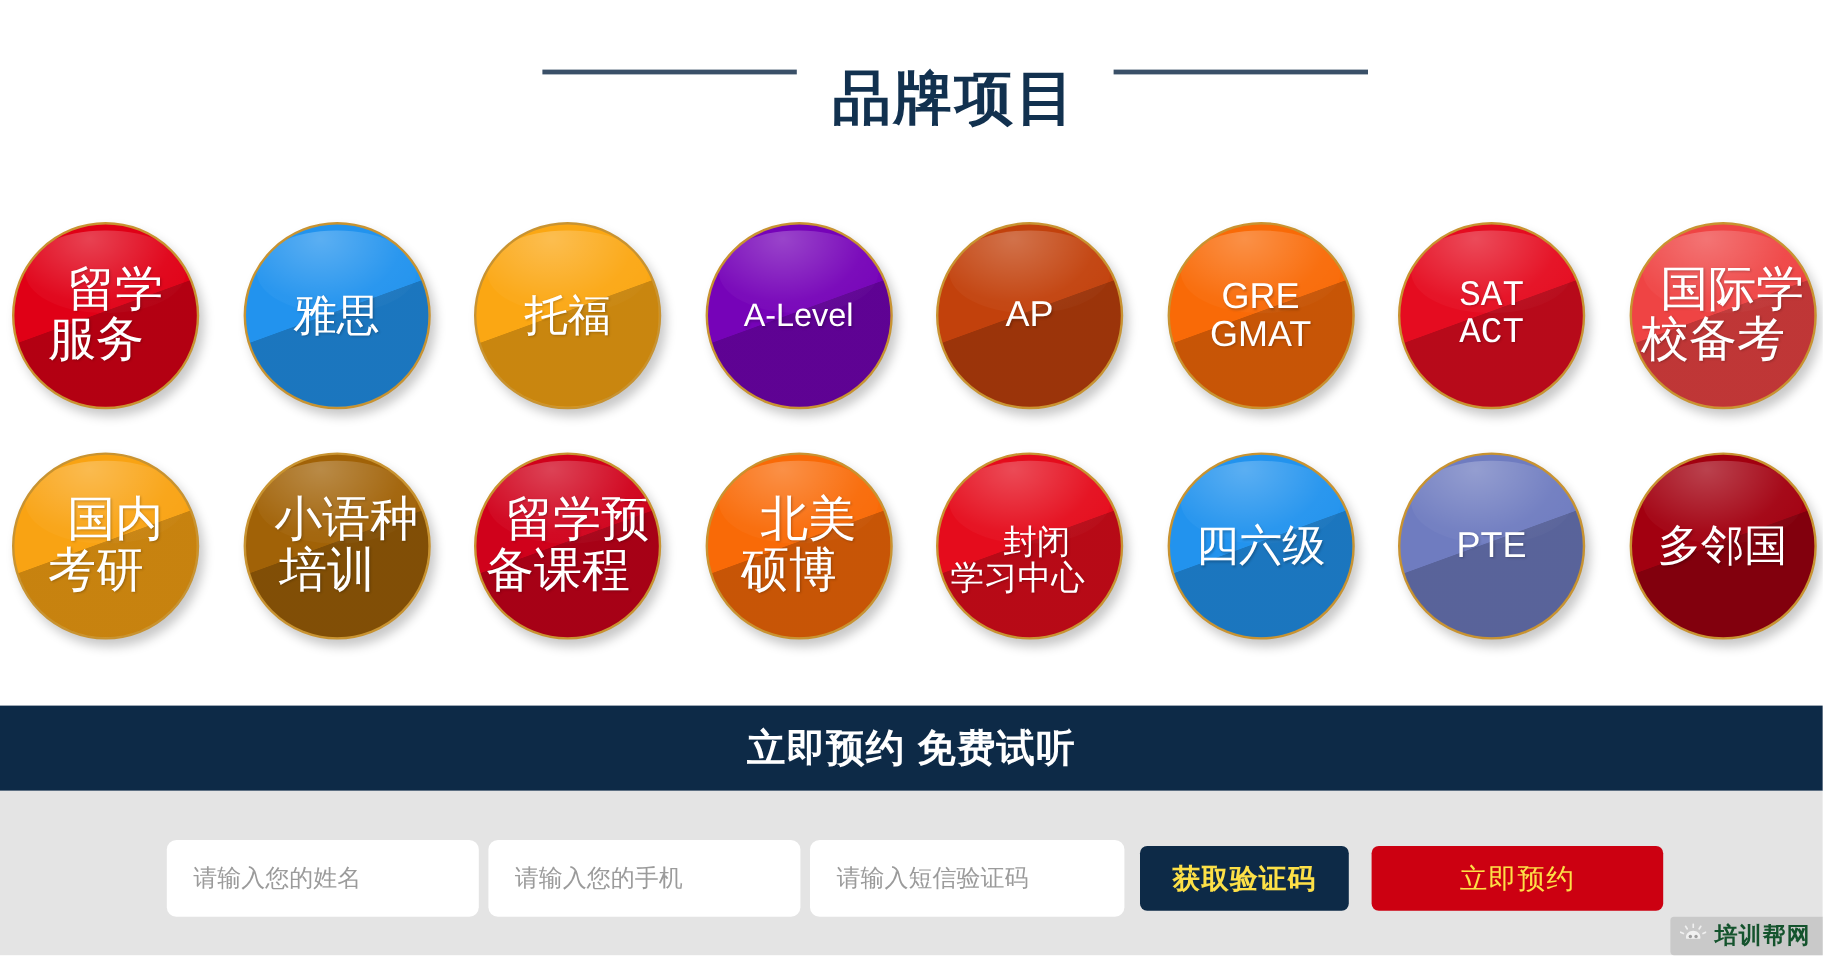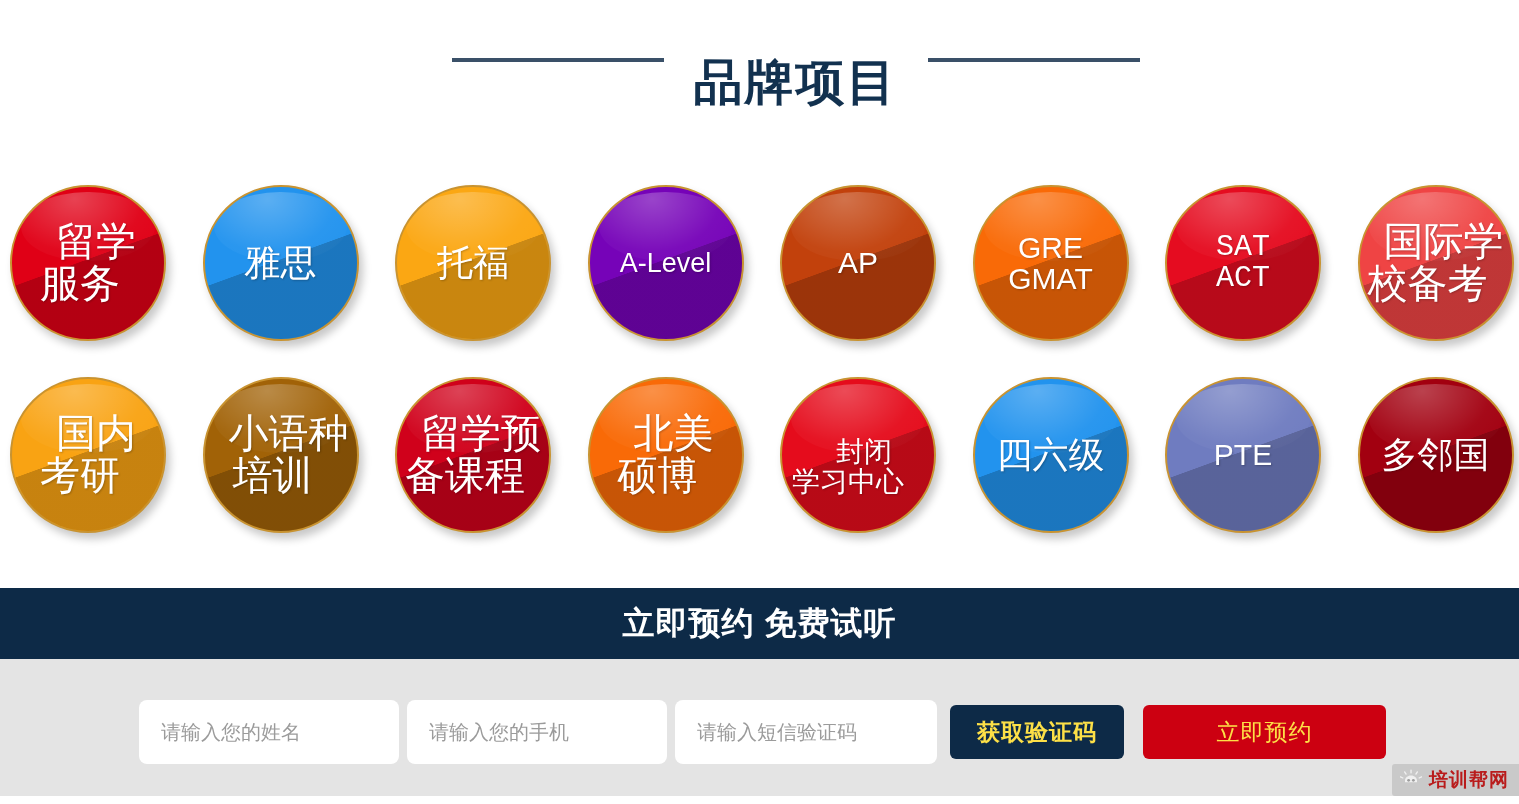--- a/index.html
+++ b/index.html
@@ -218,21 +218,21 @@
     height: 32px;
     padding: 0 10px 0 8px;
     background: #c9c9c9;
     border-radius: 3px 0 0 3px;
     display: flex;
     align-items: center;
     gap: 7px;
   }
   .watermark-icon { width: 22px; height: 22px; display: block; }
   .watermark-text {
-    color: #b91c1c;
+    color: #14532d;
     font-size: 19px;
     font-weight: bold;
     letter-spacing: 1px;
     white-space: nowrap;
   }
 </style>
 </head>
 <body>
 
 <div id="page">

